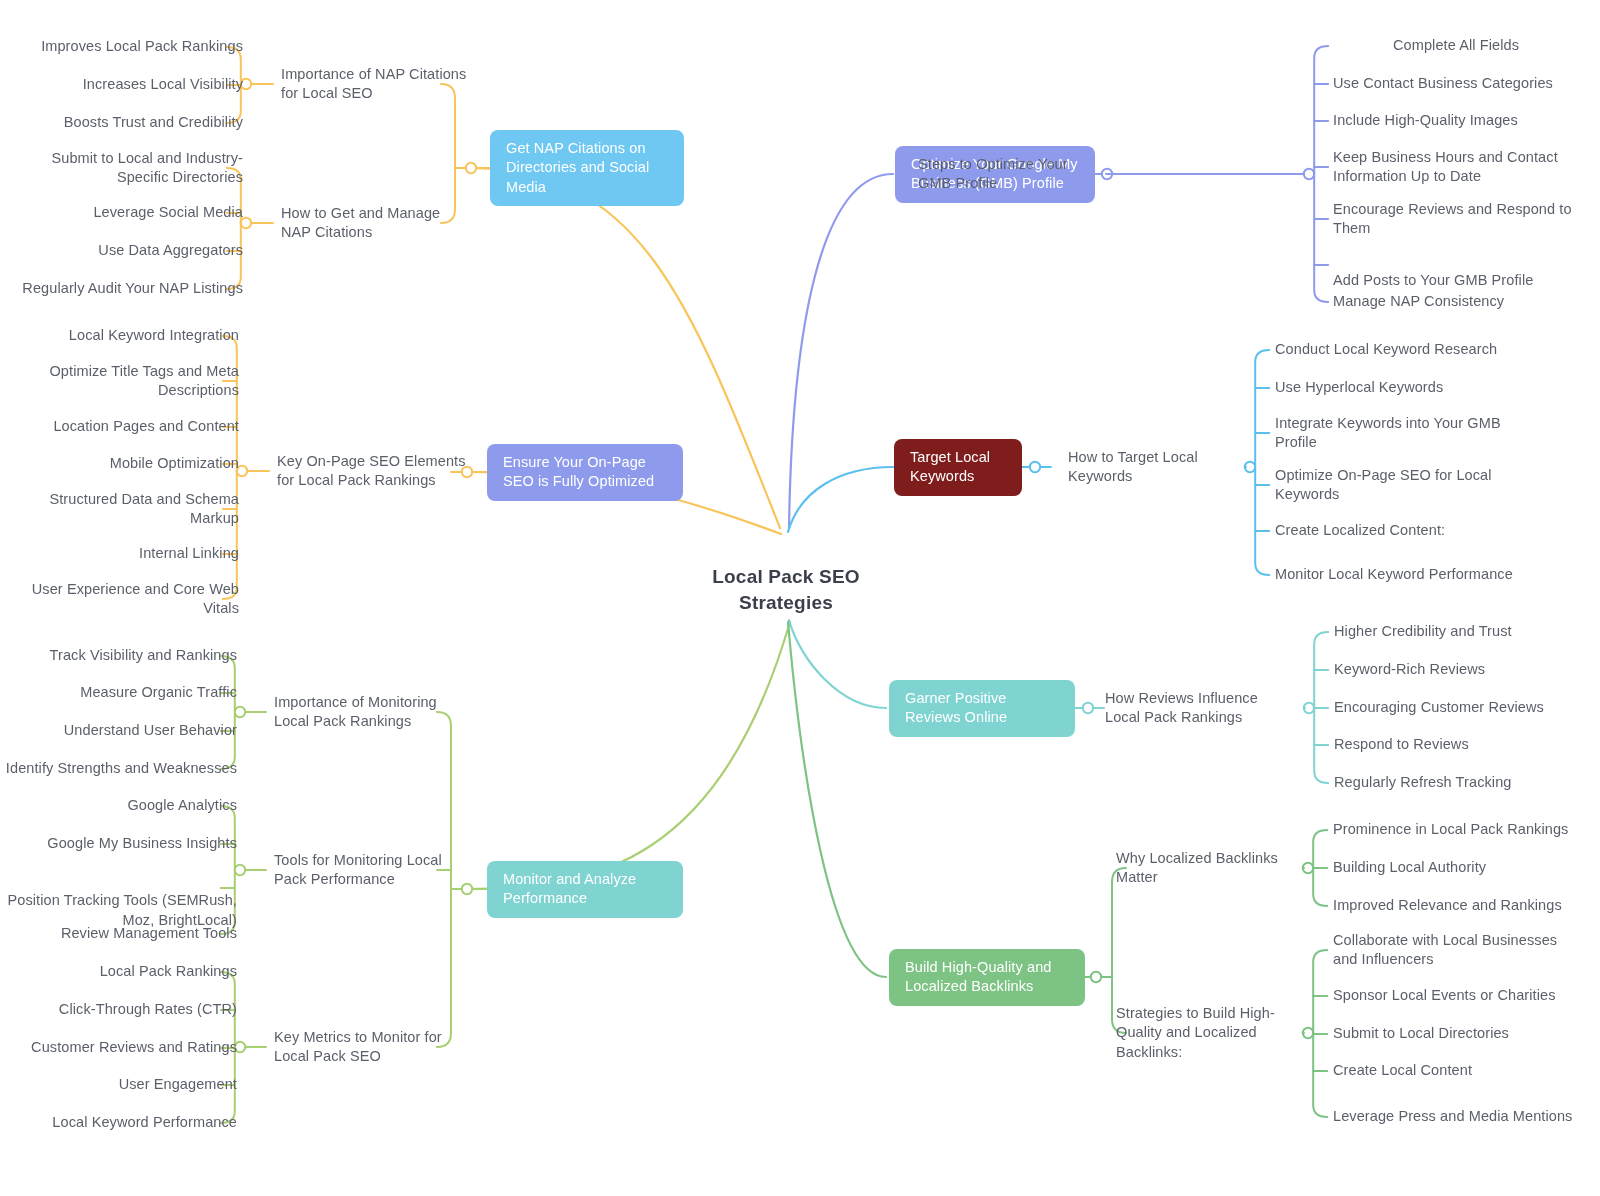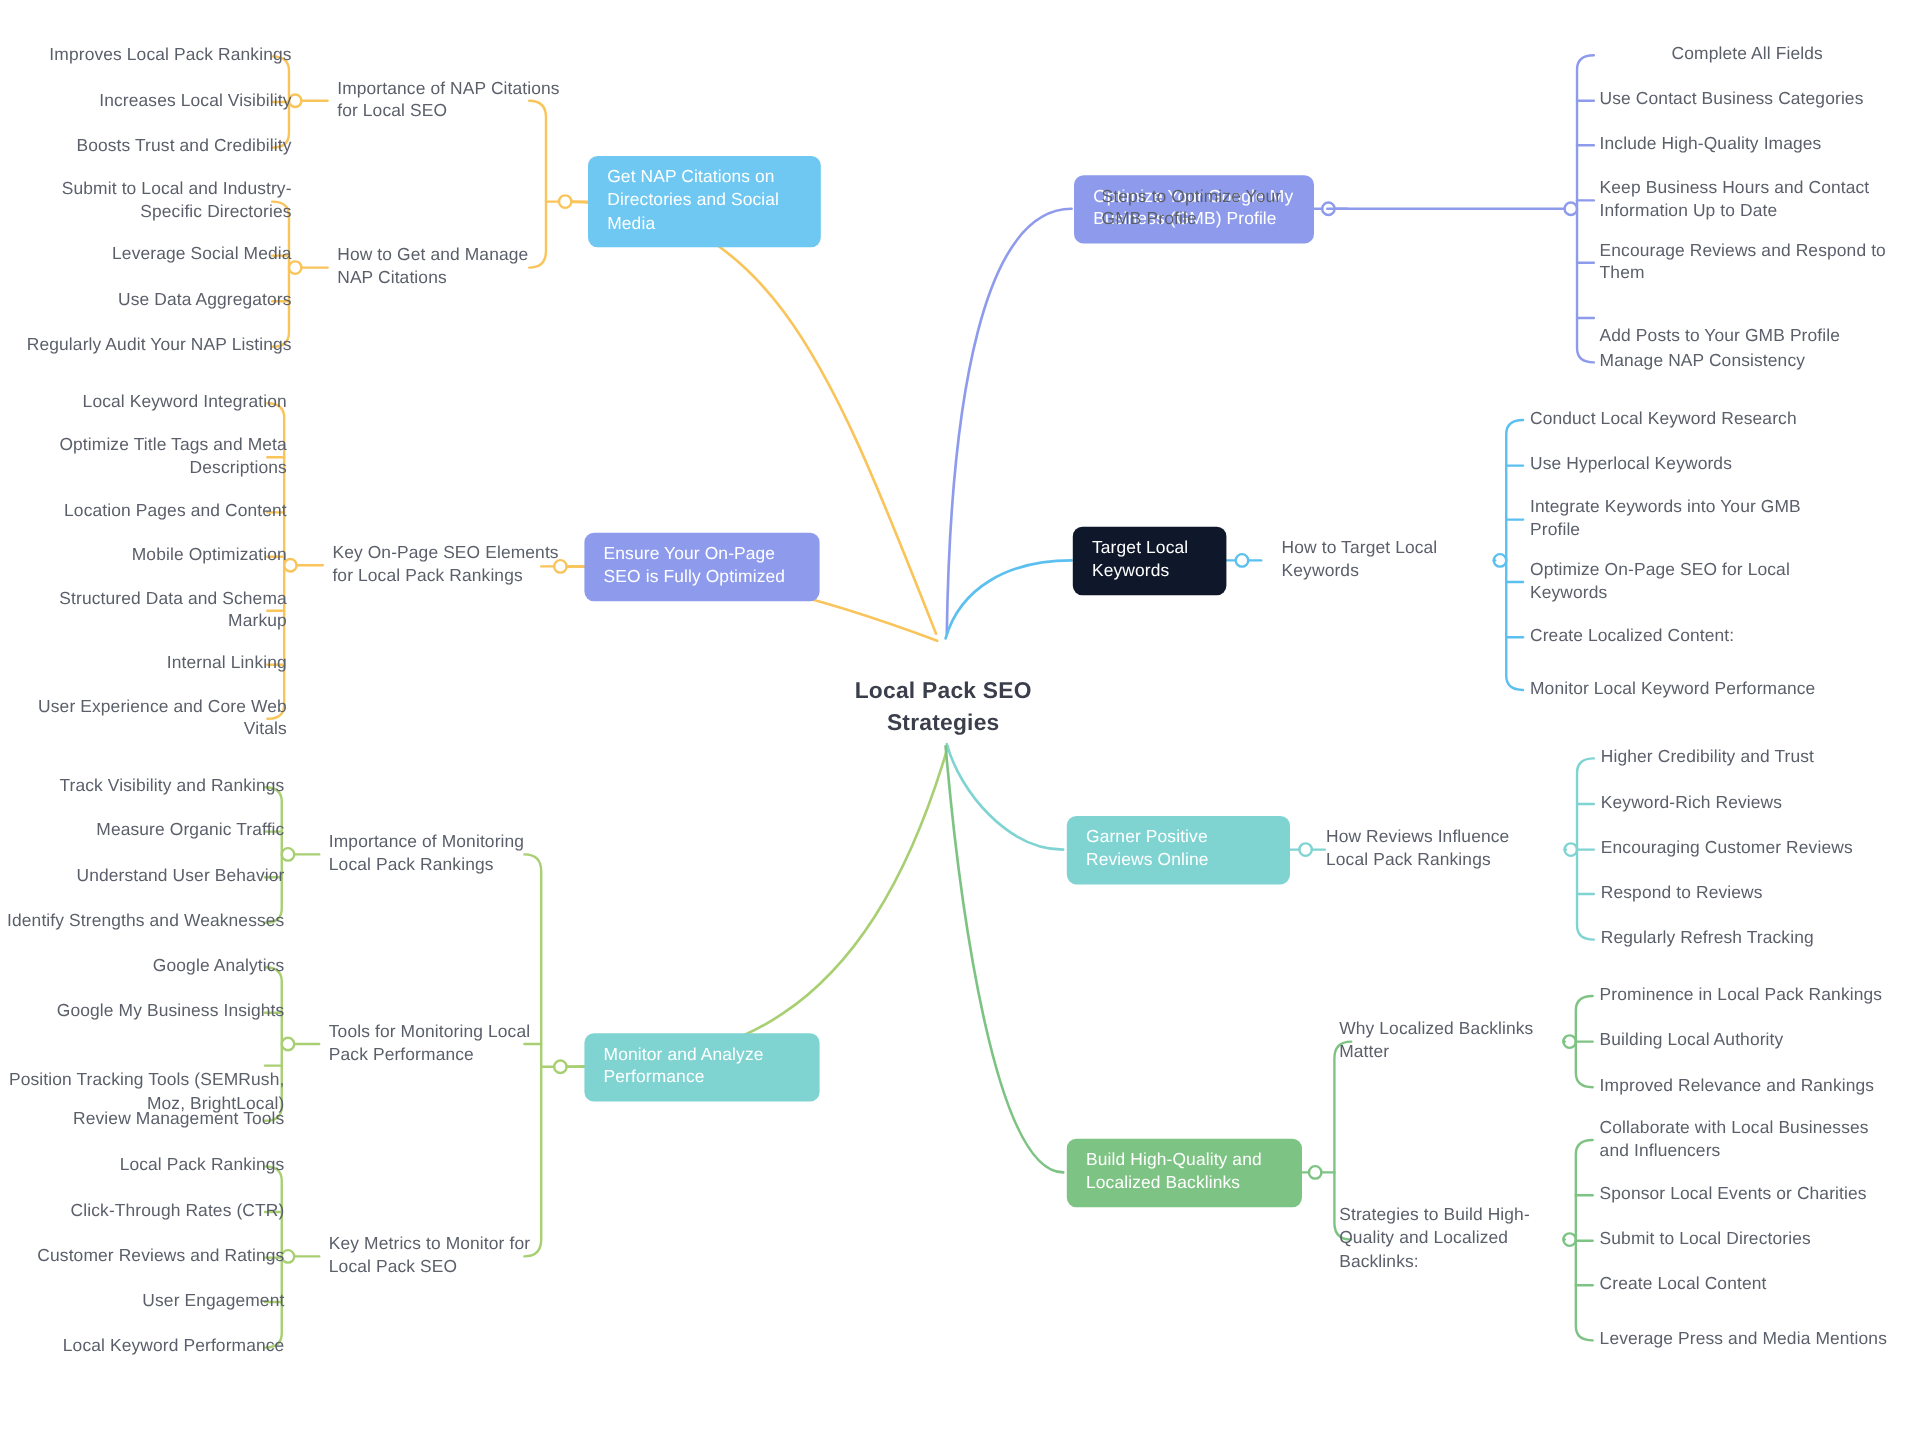--- a/index.html
+++ b/index.html
@@ -175,21 +175,21 @@
       <div class="leaf r" style="width: 232px; top: 1113px; left: 5px;">Local Keyword Performance</div>
       <div class="node" style="background: rgb(142, 155, 236); width: 200px; left: 895px; top: 145.5px;">Optimize Your Google My Business (GMB) Profile</div>
       <div class="mid" style="width: 180px; text-align: left; top: 154.5px; left: 918px;">Steps to Optimize Your GMB Profile</div>
       <div class="leaf l" style="width: 250px; top: 36px; left: 1393px;">Complete All Fields</div>
       <div class="leaf l" style="width: 250px; top: 74px; left: 1333px;">Use Contact Business Categories</div>
       <div class="leaf l" style="width: 250px; top: 111px; left: 1333px;">Include High-Quality Images</div>
       <div class="leaf l" style="width: 250px; top: 147.5px; left: 1333px;">Keep Business Hours and Contact Information Up to Date</div>
       <div class="leaf l" style="width: 250px; top: 199.5px; left: 1333px;">Encourage Reviews and Respond to Them</div>
       <div class="leaf l" style="width: 250px; top: 255px; left: 1333px; margin-top: 16px;">Add Posts to Your GMB Profile</div>
       <div class="leaf l" style="width: 250px; top: 292px; left: 1333px;">Manage NAP Consistency</div>
-      <div class="node" style="background: #0f172a; width: 128px; left: 894px; top: 438.5px;">Target Local Keywords</div>
+      <div class="node" style="background: #7f1d1d; width: 128px; left: 894px; top: 438.5px;">Target Local Keywords</div>
       <div class="mid" style="width: 170px; text-align: left; top: 447.5px; left: 1068px;">How to Target Local Keywords</div>
       <div class="leaf l" style="width: 250px; top: 340px; left: 1275px;">Conduct Local Keyword Research</div>
       <div class="leaf l" style="width: 250px; top: 378px; left: 1275px;">Use Hyperlocal Keywords</div>
       <div class="leaf l" style="width: 250px; top: 413.5px; left: 1275px;">Integrate Keywords into Your GMB Profile</div>
       <div class="leaf l" style="width: 250px; top: 465.5px; left: 1275px;">Optimize On-Page SEO for Local Keywords</div>
       <div class="leaf l" style="width: 250px; top: 521px; left: 1275px;">Create Localized Content:</div>
       <div class="leaf l" style="width: 250px; top: 565px; left: 1275px;">Monitor Local Keyword Performance</div>
       <div class="node" style="background: rgb(127, 212, 210); width: 186px; left: 889px; top: 679.5px;">Garner Positive Reviews Online</div>
       <div class="mid" style="width: 192px; text-align: left; top: 688.5px; left: 1105px;">How Reviews Influence Local Pack Rankings</div>
       <div class="leaf l" style="width: 250px; top: 622px; left: 1334px;">Higher Credibility and Trust</div>

